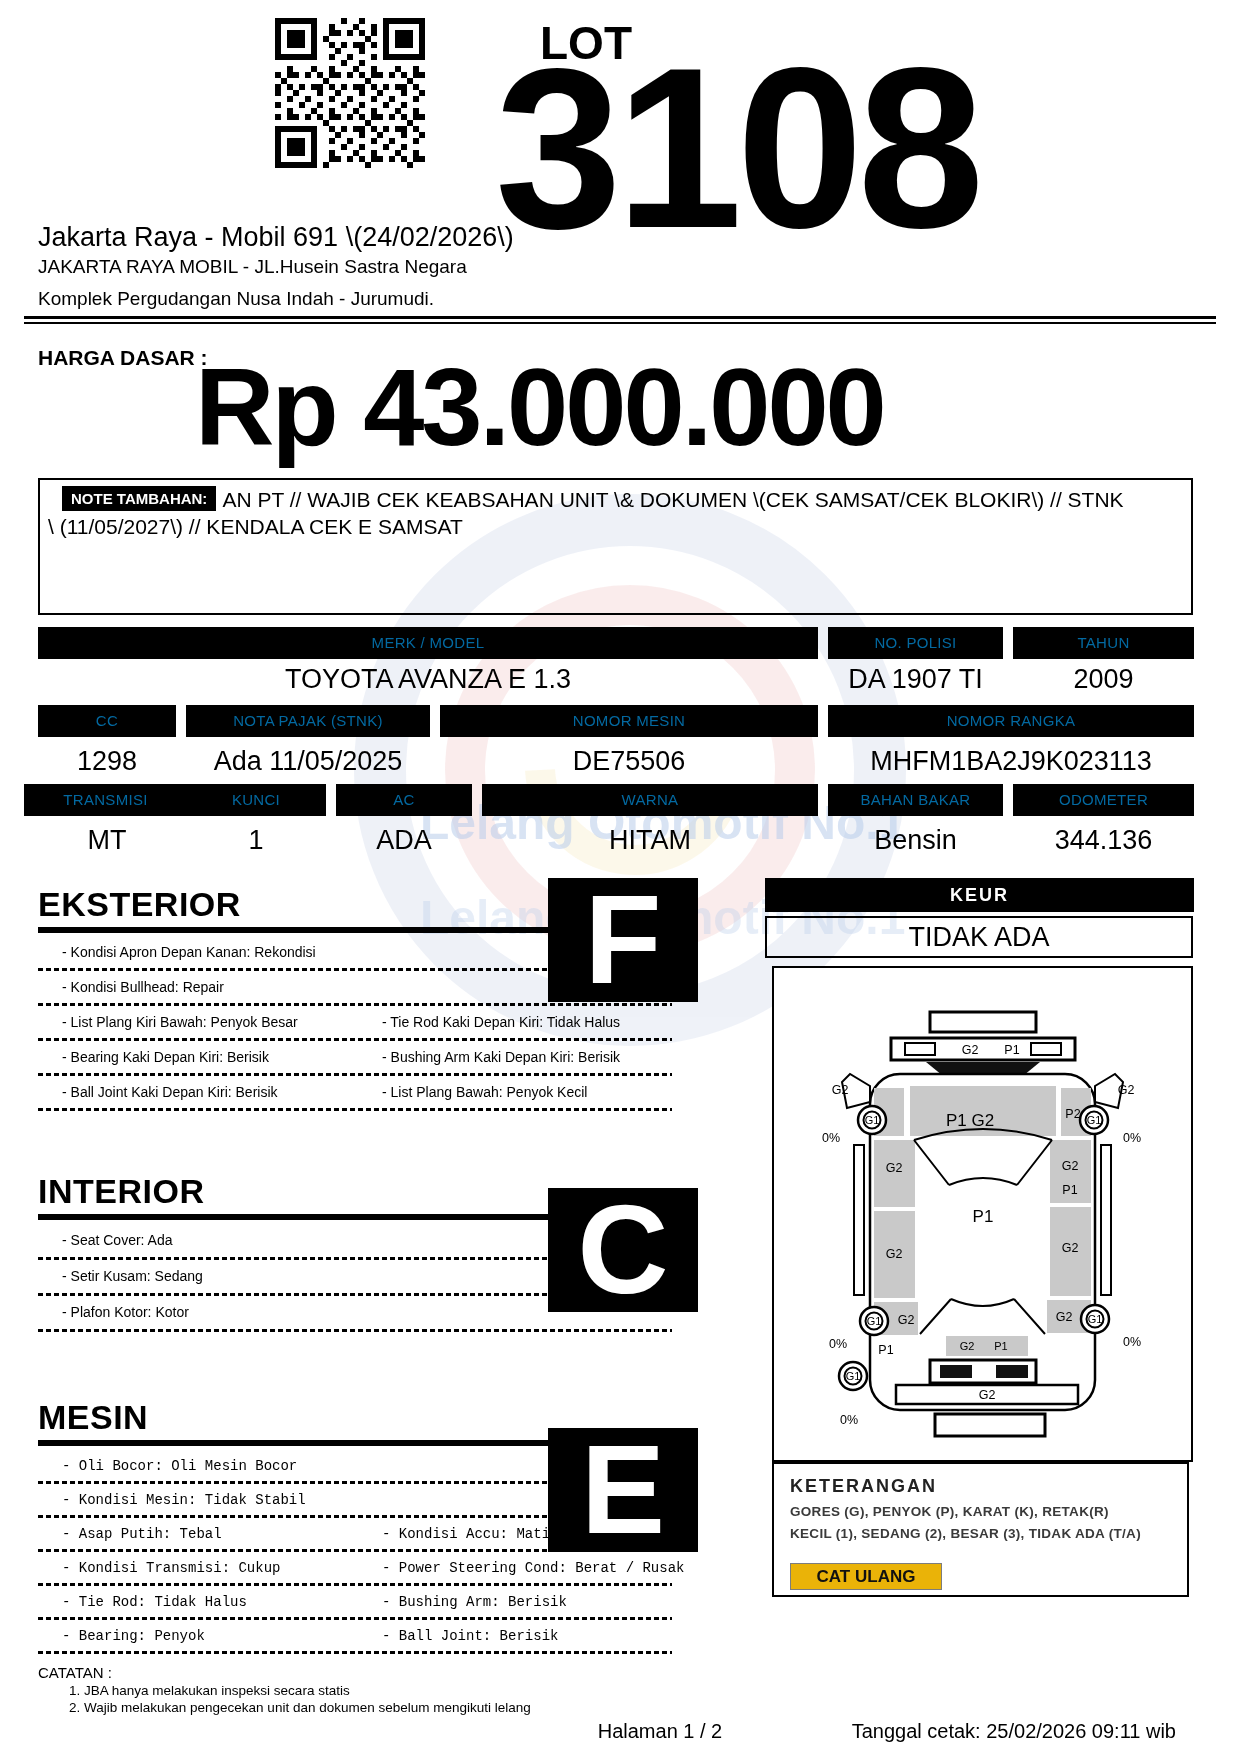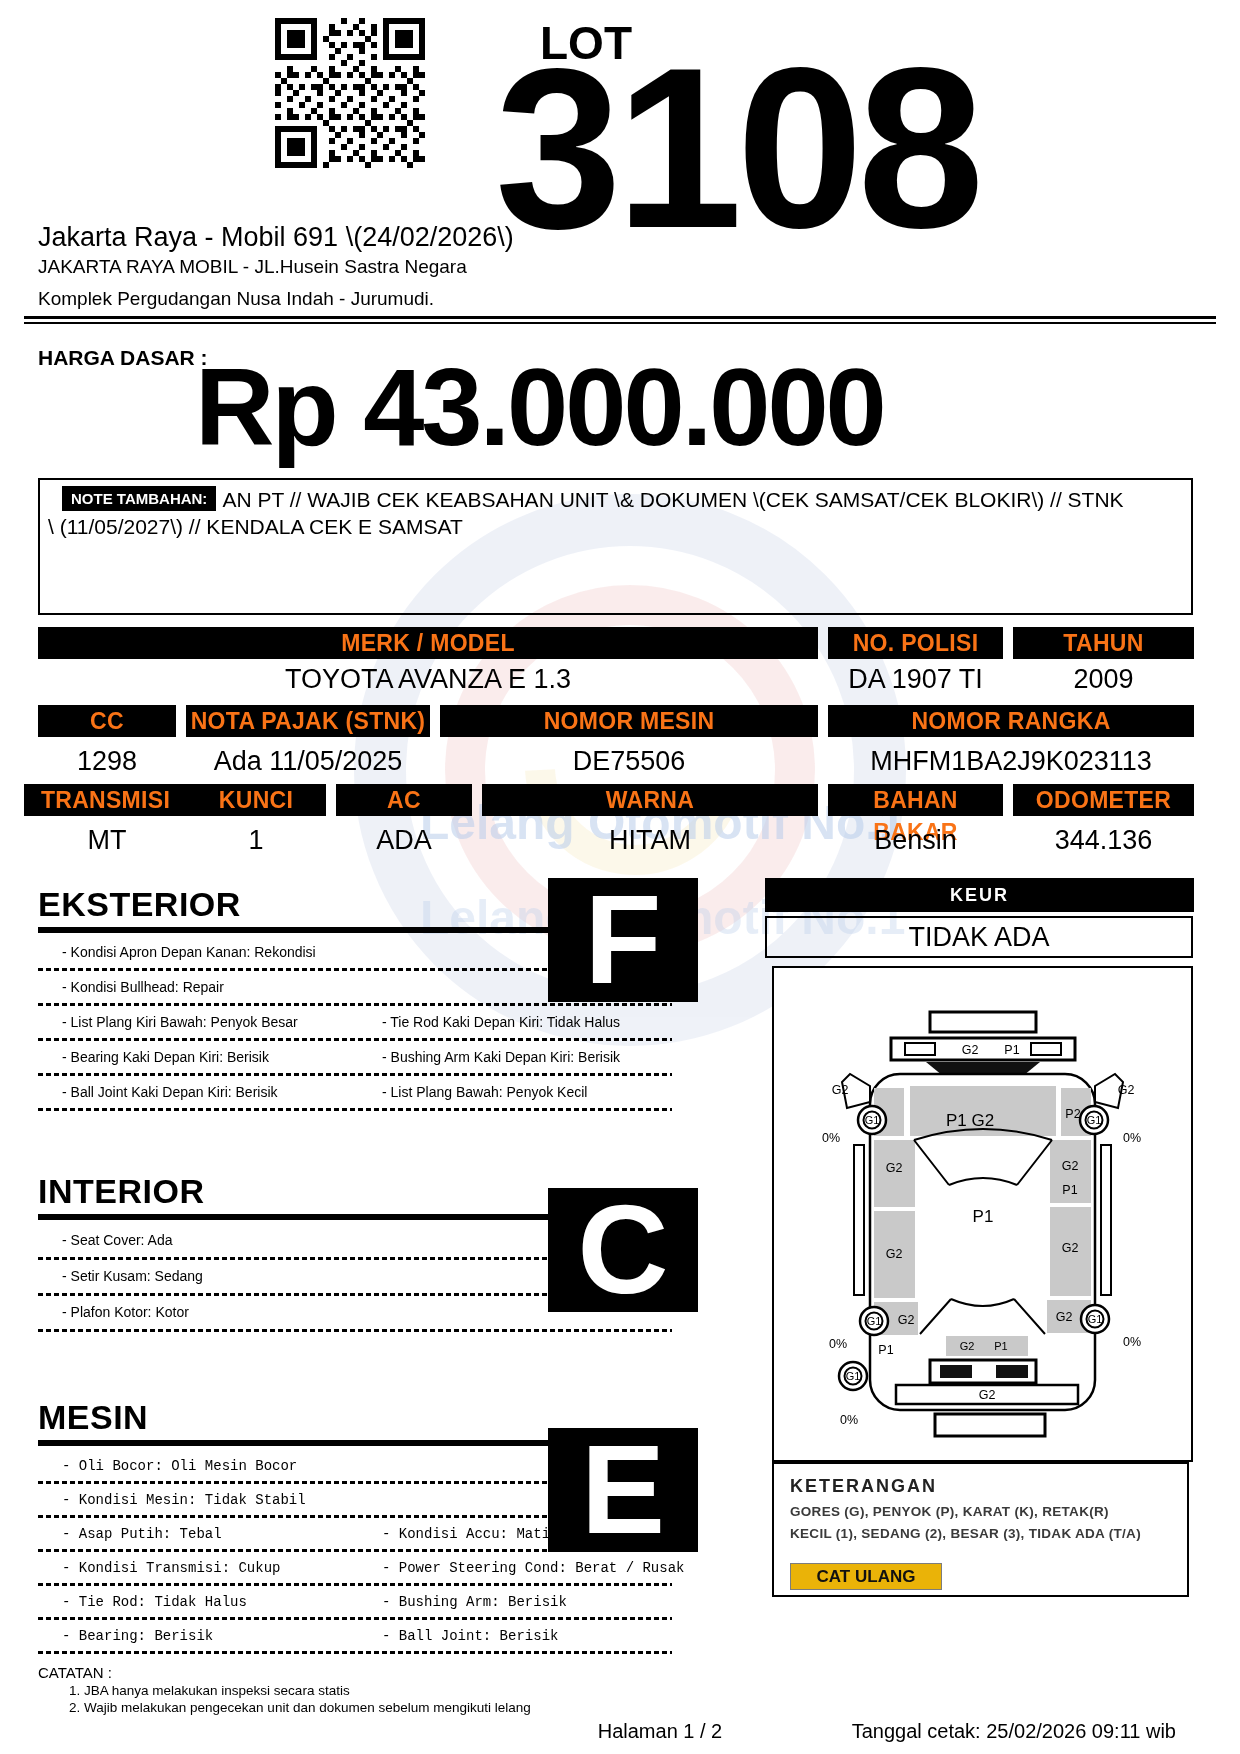--- a/index.html
+++ b/index.html
@@ -15,21 +15,21 @@
   .dblrule{border-top:3px solid #000;border-bottom:2px solid #000;height:3px;}
   
   .price-label{font-size:21px;font-weight:bold;}
   .price-value{font-size:110px;font-weight:bold;letter-spacing:-3px;line-height:1;}
   
   .notebox{border:2.5px solid #000;}
   .notelabel{display:inline-block;background:#000;color:#fff;font-weight:bold;font-size:15px;
              padding:4px 9px;margin-right:6px;vertical-align:top;margin-left:14px;}
   .notetext{font-size:21px;line-height:27px;}
   
-  .hdr{position:absolute;background:#000;color:#f97316;font-weight:bold;font-size:23px;
+  .hdr{position:absolute;background:#000;color:#0369a1;font-weight:normal;font-size:15px;
        line-height:32px;height:32px;text-align:center;letter-spacing:.3px;}
   .val{position:absolute;font-size:27px;text-align:center;height:34px;line-height:34px;white-space:nowrap;}
   
   .sech{font-size:34px;font-weight:bold;letter-spacing:.5px;}
   .secrule{height:6px;background:#000;}
   .items{position:absolute;left:38px;width:634px;}
   .irow{position:relative;}
   .irow .t{position:absolute;top:6px;font-size:14px;white-space:nowrap;margin-left:24px;}
   .irow .tl{left:0;}
   .irow .tr{left:320px;}
@@ -445,21 +445,21 @@
         <span class="t tl">- Kondisi Transmisi: Cukup</span>
         <span class="t tr">- Power Steering Cond: Berat / Rusak</span>
         <div class="dotline"></div>
       </div>
     <div class="irow h34">
         <span class="t tl">- Tie Rod: Tidak Halus</span>
         <span class="t tr">- Bushing Arm: Berisik</span>
         <div class="dotline"></div>
       </div>
     <div class="irow h34">
-        <span class="t tl">- Bearing: Berisik</span>
+        <span class="t tl">- Bearing: Penyok</span>
         <span class="t tr">- Ball Joint: Berisik</span>
         <div class="dotline"></div>
       </div>
   </div>
   <div class="grade" style="top:1428px;">E</div>
 
   <div class="abs keurbar" style="left:765px;top:878px;width:429px;">KEUR</div>
   <div class="abs tidak" style="left:765px;top:916px;width:424px;">TIDAK ADA</div>
 
   <div class="abs diagbox" style="left:772px;top:966px;width:417px;height:492px;">

